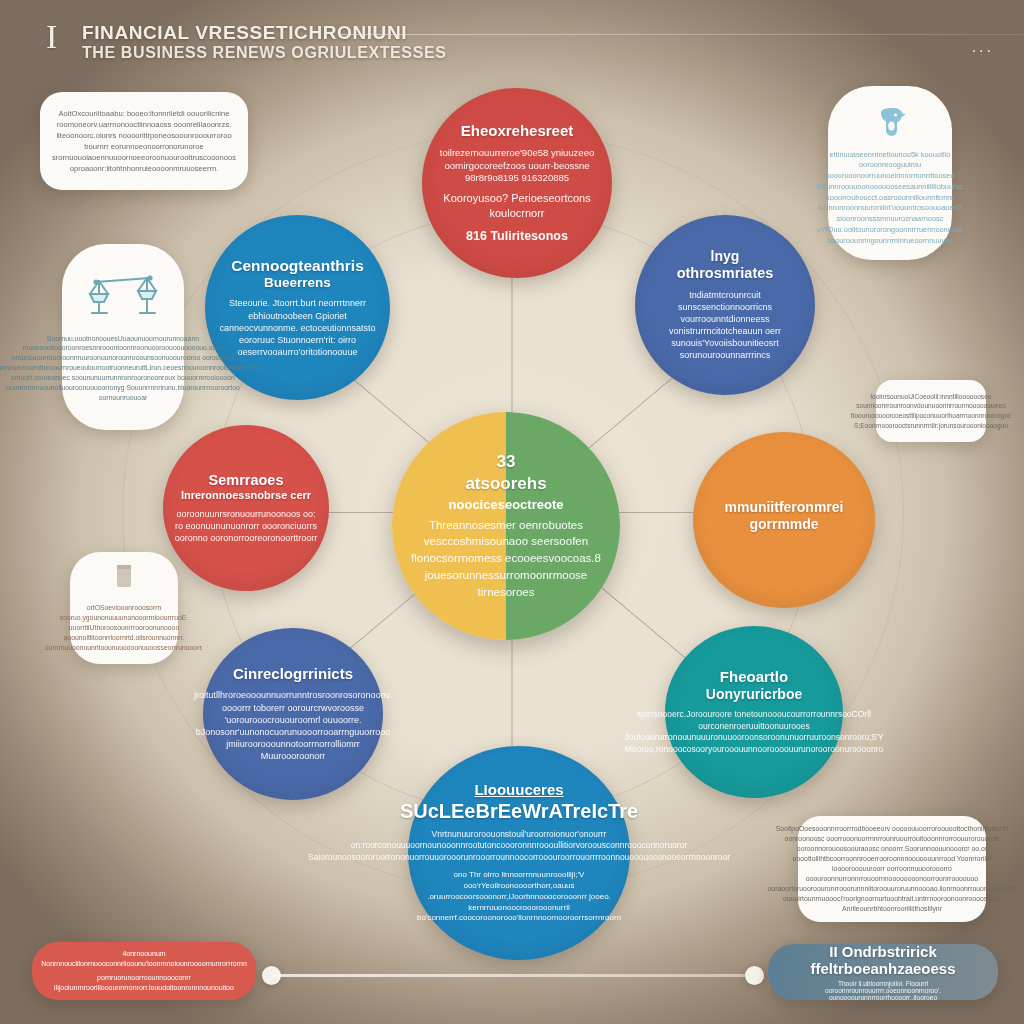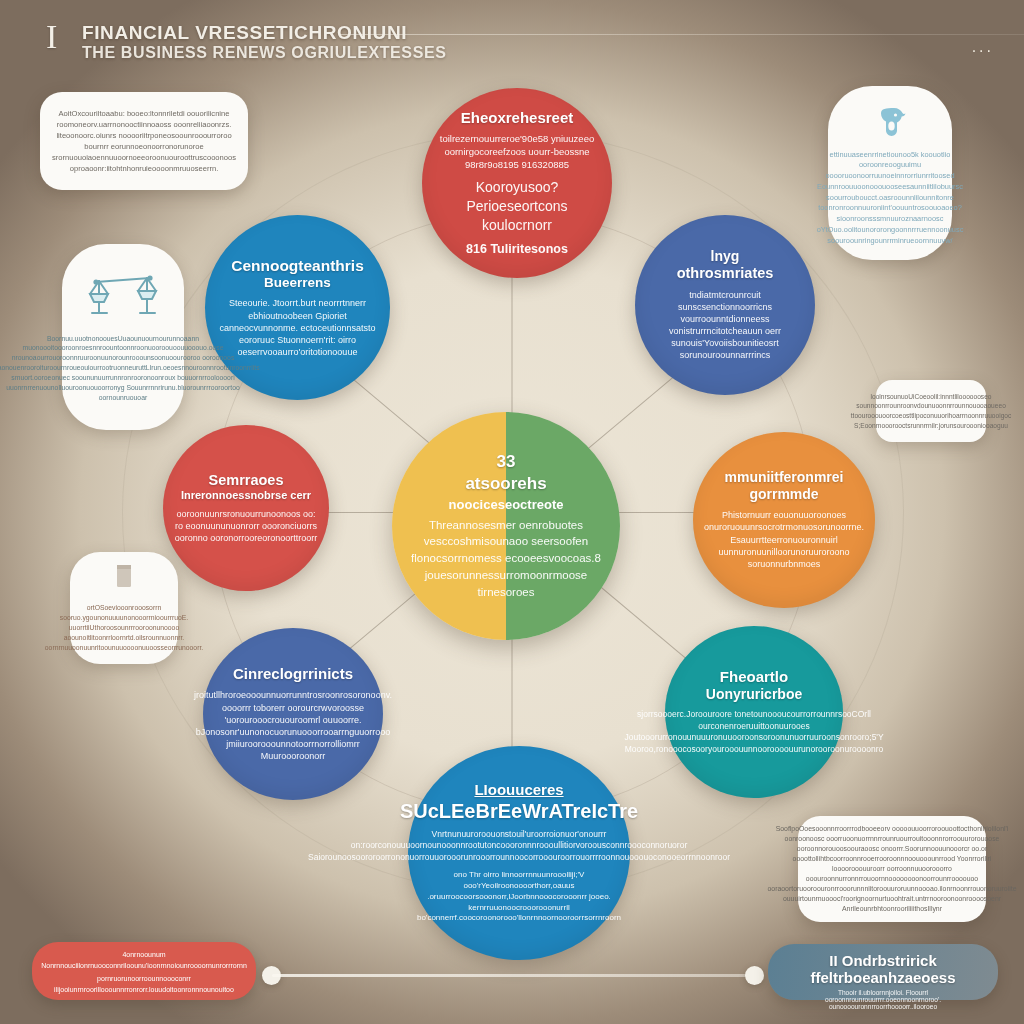--- a/index.html
+++ b/index.html
@@ -80,21 +80,21 @@
     box-shadow:0 5px 16px rgba(70,55,40,.25);
     display:flex;flex-direction:column;align-items:center;justify-content:center;
     text-align:center;padding:10px 12px;color:#6f6a63;
   }
   .card .c-text{line-height:1.45;}
   .card .c-icon{margin-bottom:6px;display:block;}
 
   
   .pill{
     position:absolute;border-radius:26px;color:#fff;box-sizing:border-box;
-    display:flex;flex-direction:column;align-items:center;justify-content:space-between;
+    display:flex;flex-direction:column;align-items:center;justify-content:center;
     text-align:center;padding:8px 14px;box-shadow:0 5px 14px rgba(70,55,40,.28);
   }
   #bottom-line{
     position:absolute;left:272px;top:974px;width:480px;height:3px;
     background:linear-gradient(to right, rgba(250,247,240,.85), rgba(250,247,240,.5));
     border-radius:2px;
   }
   .bdot{
     position:absolute;top:966px;width:19px;height:19px;border-radius:50%;
     background:#f4f1e9;box-shadow:0 2px 6px rgba(70,55,40,.3);
@@ -132,21 +132,21 @@
       <div class="hub-num">33</div>
       <div class="hub-title">atsoorehs</div>
       <div class="hub-sub">noociceseoctreote</div>
       <div class="hub-body">Threannosesmer oenrobuotes vesccoshmisounaoo seersoofen flonocsorrnomess ecooeesvoocoas.8 jouesorunnessurromoonrmoose tirnesoroes</div>
     </div>
   </div>
 
   <div class="node" style="left:422px;top:88px;width:190px;height:190px;background:#cf4b45;">
     <div class="n-title" style="font-size:15px;">Eheoxrehesreet</div>
     <div class="n-body" style="font-size:9.5px;">toilrezernouurreroe'90e58 yniuuzeeo oornirgocoreefzoos uourr-beossne 98r8r9o8195 916320885</div>
-    <div class="n-body" style="font-size:14px;margin-top:6px;">Kooroyusoo? Perioeseortcons koulocrnorr</div>
+    <div class="n-body" style="font-size:11px;margin-top:6px;">Kooroyusoo? Perioeseortcons koulocrnorr</div>
     <div class="n-foot" style="font-size:12.5px;">816 Tuliritesonos</div>
   </div>
 
   <div class="node" style="left:205px;top:215px;width:185px;height:185px;background:#1f85bd;">
     <div class="n-title" style="font-size:15.5px;margin-bottom:1px;">Cennoogteanthris</div>
     <div class="n-title" style="font-size:13.5px;">Bueerrens</div>
     <div class="n-body" style="font-size:9px;">Steeourie. Jtoorrt.burt neorrrtnnerr ebhioutnoobeen Gpioriet canneocvunnonme. ectoceutionnsatsto eororuuc Stuonnoern'rit: oirro oeserrvooaurro'oritotionoouue</div>
   </div>
 
   <div class="node" style="left:635px;top:215px;width:180px;height:180px;background:#4a69a8;">
@@ -157,21 +157,20 @@
 
   <div class="node" style="left:163px;top:425px;width:166px;height:166px;background:#d5514a;">
     <div class="n-title" style="font-size:14.5px;margin-bottom:1px;">Semrraoes</div>
     <div class="n-title" style="font-size:11px;">Inreronnoessnobrse cerr</div>
     <div class="n-body" style="font-size:9px;">ooroonuunrsronuourrunoonoos oo: ro eoonuununuonrorr oooronciuorrs ooronno ooronorrooreoronoorttroorr</div>
   </div>
 
   <div class="node" style="left:693px;top:432px;width:182px;height:176px;background:#e8903e;">
     <div class="n-title" style="font-size:14px;margin-bottom:1px;">mmuniitferonmrei</div>
     <div class="n-title" style="font-size:14px;">gorrmmde</div>
-    <div class="n-body" style="font-size:9px;">Phistornuurr eouonuuoroonoes onuroruouunrsocrotrmonuosorunoorrne. Esauurrtteerronuouronnuirl uunnuronuunilloorunoruuroroono soruonnurbnmoes</div>
   </div>
 
   <div class="node" style="left:203px;top:628px;width:180px;height:172px;background:#4a69a8;">
     <div class="n-title" style="font-size:15px;">Cinreclogrrinicts</div>
     <div class="n-body" style="font-size:9px;">jroitutllhroroeooounnuorrunntrosroonrosoronoonv. oooorrr toborerr oorourcrwvoroosse 'uorourooocrououroomrl ouuoorre. bJonosonr'uunonocuorunuooorrooarrnguuorrooo jmiiuroorooounnotoorrnorrolliomrr Muuroooroonorr</div>
   </div>
 
   <div class="node" style="left:665px;top:626px;width:178px;height:172px;background:#179a9c;">
     <div class="n-title" style="font-size:15px;margin-bottom:1px;">Fheoartlo</div>
     <div class="n-title" style="font-size:14px;">Uonyruricrboe</div>

